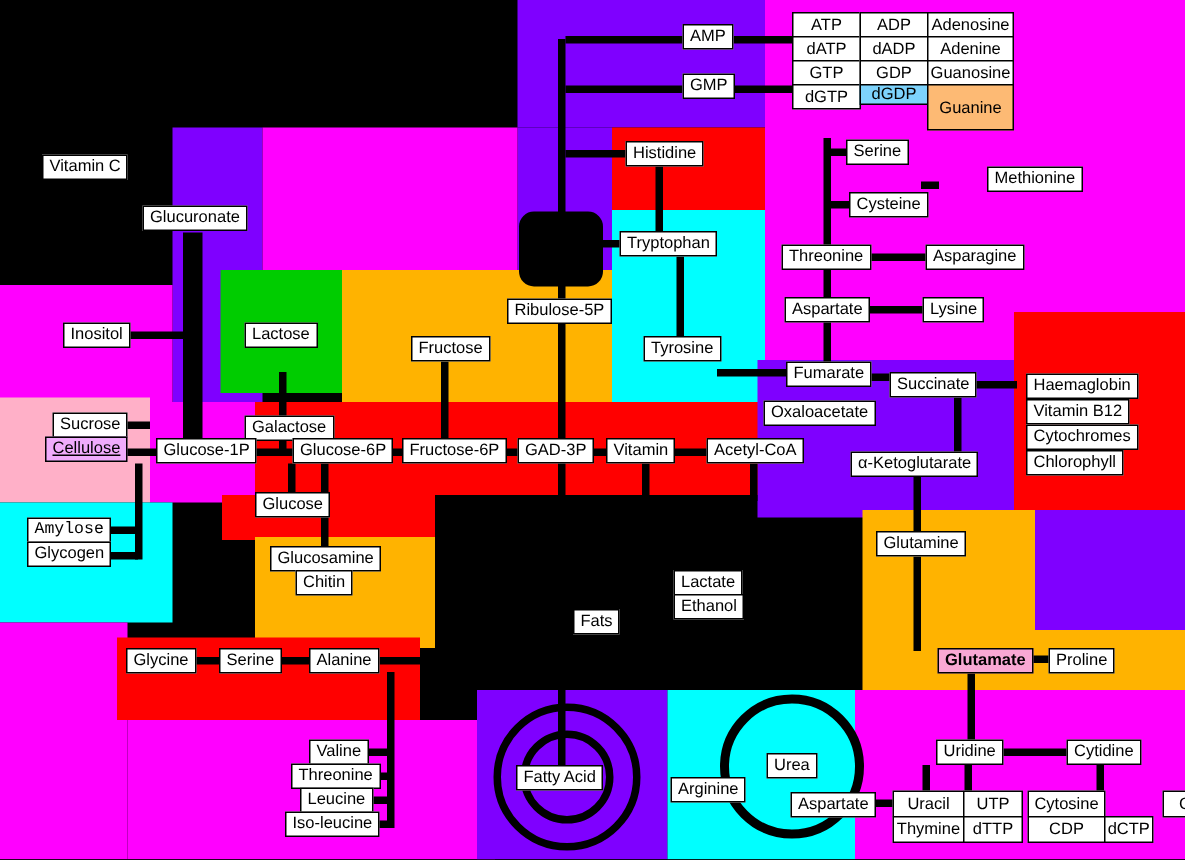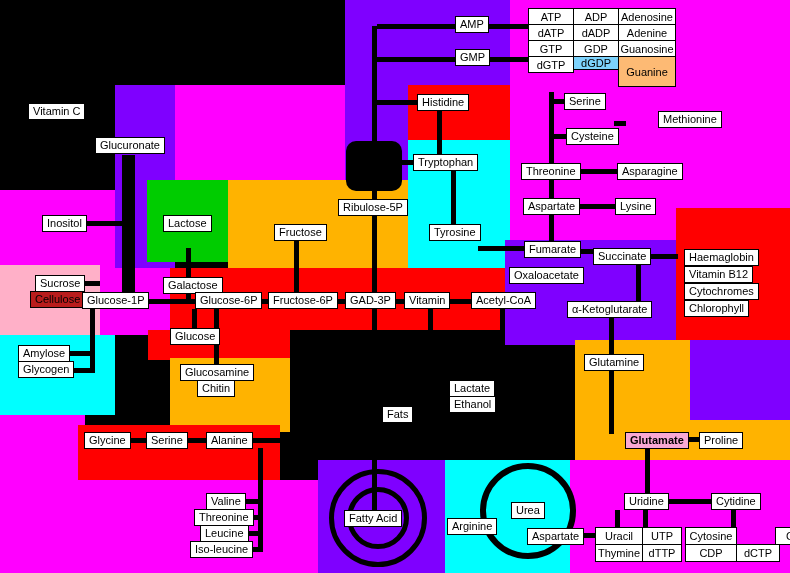--- a/index.html
+++ b/index.html
@@ -106,29 +106,29 @@
     <div class="shape" style="left: 346px; top: 141px; width: 56px; height: 50px; background: rgb(0, 0, 0); border-radius: 10px;"></div>
     <div class="shape" style="left: 480px; top: 463px; width: 84px; height: 84px; border: 6px solid rgb(0, 0, 0); border-radius: 50%; background: transparent;"></div>
     <div class="shape" style="left: 329px; top: 469px; width: 88px; height: 88px; border: 5px solid rgb(0, 0, 0); border-radius: 50%; background: transparent;"></div>
     <div class="shape" style="left: 347px; top: 487px; width: 52px; height: 52px; border: 5px solid rgb(0, 0, 0); border-radius: 50%; background: transparent;"></div>
     <div class="node" style="left: 28px; top: 103px; background: rgb(255, 255, 255);">Vitamin C</div>
     <div class="node" style="left: 95px; top: 137px; background: rgb(255, 255, 255);">Glucuronate</div>
     <div class="node" style="left: 42px; top: 215px; background: rgb(255, 255, 255);">Inositol</div>
     <div class="node" style="left: 163px; top: 215px; background: rgb(255, 255, 255);">Lactose</div>
     <div class="node" style="left: 163px; top: 231px; background: rgb(255, 255, 255); margin-top: 46px;">Galactose</div>
     <div class="node" style="left: 35px; top: 275px; background: rgb(255, 255, 255);">Sucrose</div>
-    <div class="node" style="left: 30px; top: 291px; background: #b91c1c;">Cellulose</div>
-    <div class="node" style="left: 82px; top: 292px; background: rgb(255, 255, 255);">Glucose-1P</div>
+    <div class="node" style="left: 30px; top: 291px; background: #f0abfc; text-decoration: underline;">Cellulose</div>
+    <div class="node" style="left: 104px; top: 292px; background: rgb(255, 255, 255);">Glucose-1P</div>
     <div class="node" style="left: 195px; top: 292px; background: rgb(255, 255, 255);">Glucose-6P</div>
     <div class="node" style="left: 268px; top: 292px; background: rgb(255, 255, 255);">Fructose-6P</div>
     <div class="node" style="left: 345px; top: 292px; background: rgb(255, 255, 255);">GAD-3P</div>
     <div class="node" style="left: 404px; top: 292px; background: rgb(255, 255, 255);">Vitamin</div>
     <div class="node" style="left: 471px; top: 292px; background: rgb(255, 255, 255);">Acetyl-CoA</div>
     <div class="node" style="left: 170px; top: 328px; background: rgb(255, 255, 255);">Glucose</div>
-    <div class="node" style="left: 18px; top: 345px; background: rgb(255, 255, 255);">Amylose</div>
+    <div class="node" style="left: 18px; top: 345px; background: rgb(255, 255, 255); font-family: Liberation Mono, monospace;">Amylose</div>
     <div class="node" style="left: 18px; top: 361px; background: rgb(255, 255, 255);">Glycogen</div>
     <div class="node" style="left: 180px; top: 364px; background: rgb(255, 255, 255);">Glucosamine</div>
     <div class="node" style="left: 197px; top: 380px; background: rgb(255, 255, 255);">Chitin</div>
     <div class="node" style="left: 274px; top: 224px; background: rgb(255, 255, 255);">Fructose</div>
     <div class="node" style="left: 338px; top: 199px; background: rgb(255, 255, 255);">Ribulose-5P</div>
     <div class="node" style="left: 417px; top: 94px; background: rgb(255, 255, 255);">Histidine</div>
     <div class="node" style="left: 413px; top: 154px; background: rgb(255, 255, 255);">Tryptophan</div>
     <div class="node" style="left: 429px; top: 224px; background: rgb(255, 255, 255);">Tyrosine</div>
     <div class="node" style="left: 455px; top: 16px; background: rgb(255, 255, 255);">AMP</div>
     <div class="node" style="left: 455px; top: 49px; background: rgb(255, 255, 255);">GMP</div>
@@ -178,14 +178,14 @@
     <div class="cell" style="left: 528px; top: 56px; width: 46px; height: 17px; background: rgb(255, 255, 255);">dGTP</div>
     <div class="cell" style="left: 573px; top: 56px; width: 46px; height: 14px; background: #7dd3fc;">dGDP</div>
     <div class="cell" style="left: 618px; top: 56px; width: 58px; height: 31px; background: #fdba74;">Guanine</div>
     <div class="cell" style="left: 595px; top: 527px; width: 48px; height: 18px; background: rgb(255, 255, 255);">Uracil</div>
     <div class="cell" style="left: 642px; top: 527px; width: 40px; height: 18px; background: rgb(255, 255, 255);">UTP</div>
     <div class="cell" style="left: 595px; top: 544px; width: 48px; height: 18px; background: rgb(255, 255, 255);">Thymine</div>
     <div class="cell" style="left: 642px; top: 544px; width: 40px; height: 18px; background: rgb(255, 255, 255);">dTTP</div>
     <div class="cell" style="left: 685px; top: 527px; width: 52px; height: 18px; background: rgb(255, 255, 255);">Cytosine</div>
     <div class="cell" style="left: 736px; top: 527px; width: 44px; height: 18px; background: rgb(255, 255, 255); margin-left: 39px;">CTP</div>
     <div class="cell" style="left: 685px; top: 544px; width: 52px; height: 18px; background: rgb(255, 255, 255);">CDP</div>
-    <div class="cell" style="left: 736px; top: 544px; width: 44px; height: 18px; background: rgb(255, 255, 255);">dCTP</div>
+    <div class="cell" style="left: 736px; top: 544px; width: 33px; height: 18px; background: rgb(255, 255, 255);">dCTP</div>
   </div>
 
 </body></html>

